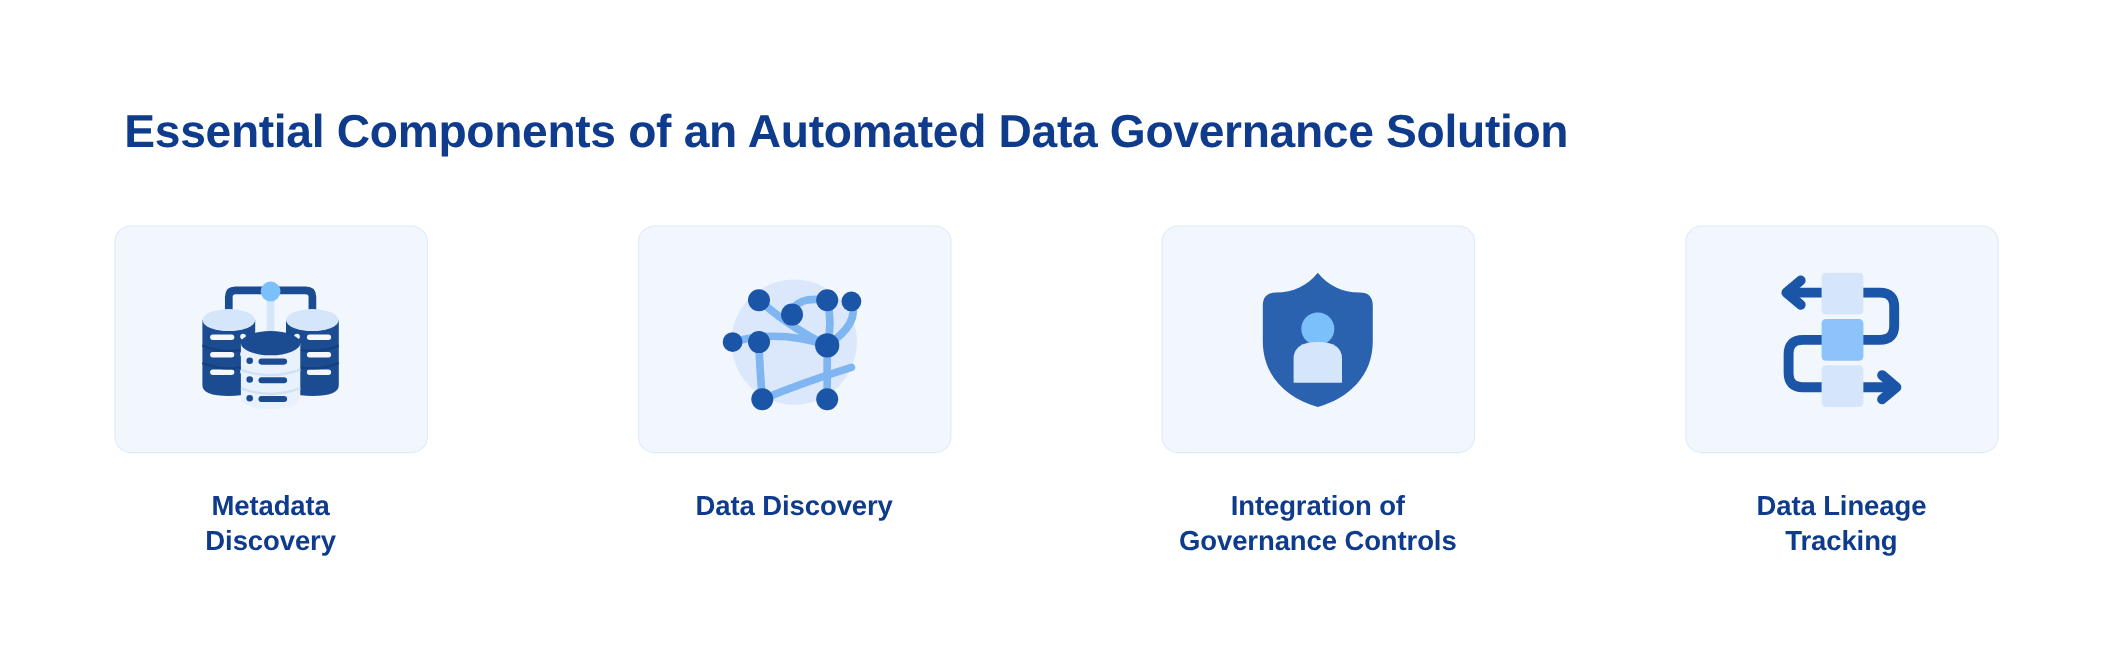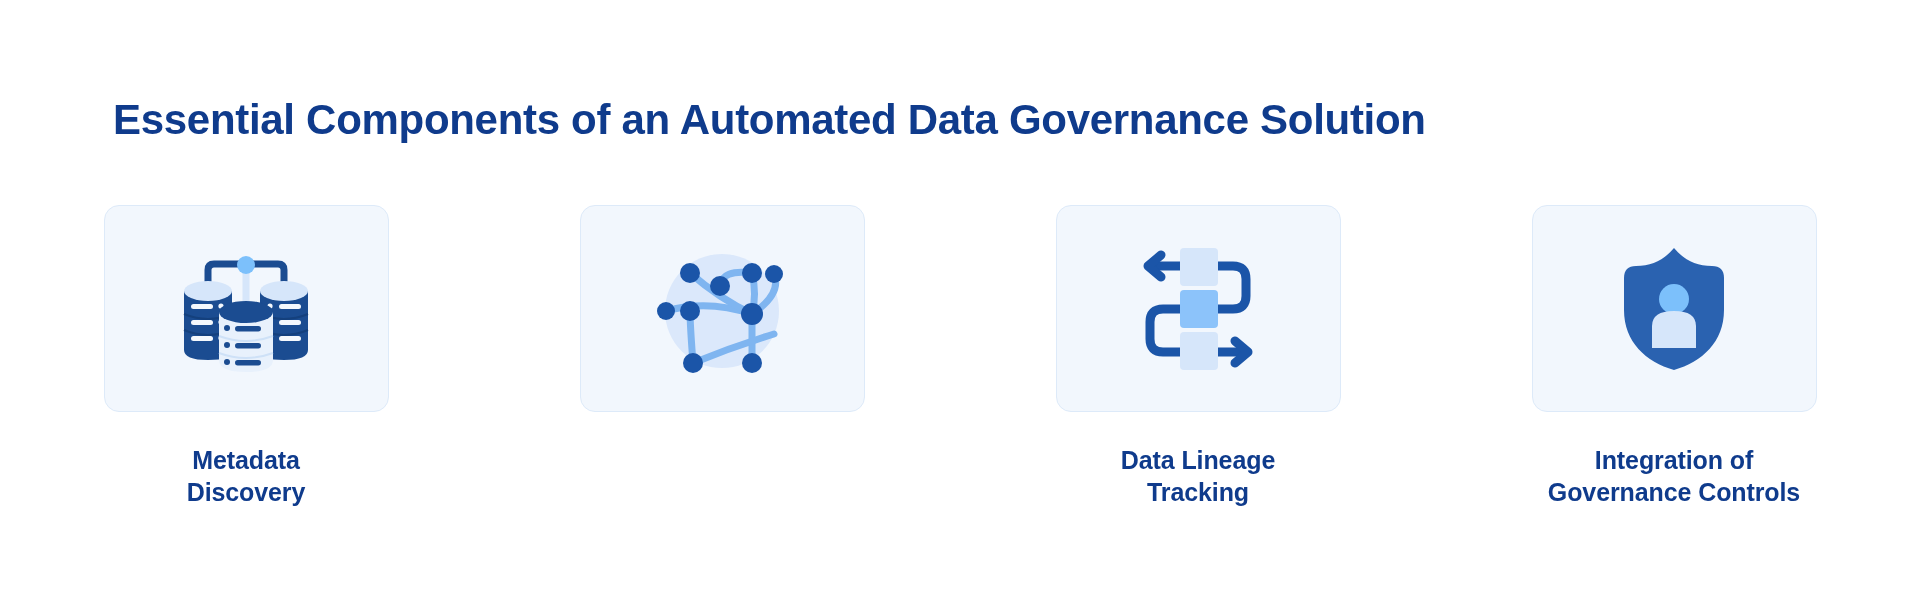--- a/index.html
+++ b/index.html
@@ -188,46 +188,22 @@
               <circle cx="68" cy="47" r="10"></circle>
               <circle cx="14" cy="72" r="9"></circle>
               <circle cx="38" cy="72" r="10"></circle>
               <circle cx="100" cy="75" r="11"></circle>
               <circle cx="41" cy="124" r="10"></circle>
               <circle cx="100" cy="124" r="10"></circle>
             </g>
           </svg>
         </span>
       </div>
-    </div>
-
-    <div class="component">
-      <div class="icon-card">
-        <span>
-          <svg width="140" height="130" viewBox="0 0 140 130">
-
-            <path d="M72 22 L105 22 Q118 22 118 35 L118 52 Q118 65 105 65 L72 65" fill="none" stroke="#1B55A8" stroke-width="9" stroke-linecap="round" stroke-linejoin="round"></path>
-
-            <path d="M68 65 L35 65 Q22 65 22 78 L22 95 Q22 108 35 108 L68 108" fill="none" stroke="#1B55A8" stroke-width="9" stroke-linecap="round" stroke-linejoin="round"></path>
-
-            <path d="M68 22 L22 22" fill="none" stroke="#1B55A8" stroke-width="9" stroke-linecap="round"></path>
-            <path d="M33 11 L20 22 L33 33" fill="none" stroke="#1B55A8" stroke-width="9" stroke-linecap="round" stroke-linejoin="round"></path>
-
-            <path d="M72 108 L118 108" fill="none" stroke="#1B55A8" stroke-width="9" stroke-linecap="round"></path>
-            <path d="M107 97 L120 108 L107 119" fill="none" stroke="#1B55A8" stroke-width="9" stroke-linecap="round" stroke-linejoin="round"></path>
-
-            <rect x="52" y="4" width="38" height="38" rx="4" fill="#D6E6FA"></rect>
-            <rect x="52" y="46" width="38" height="38" rx="4" fill="#8CC3FA"></rect>
-            <rect x="52" y="88" width="38" height="38" rx="4" fill="#D6E6FA"></rect>
-          </svg>
-        </span>
-      </div>
-      <div class="component-label">
-        <span>Data Lineage</span><br>
-        <span>Tracking</span>
+      <div class="component-label">
+        <span>Data Discovery</span>
       </div>
     </div>
 
     <div class="component">
       <div class="icon-card">
         <span>
           <svg width="112" height="126" viewBox="0 0 112 126">
             <path d="M56 2
                      C 66 14, 78 20, 94 20
                      C 102 20, 106 24, 106 32
@@ -241,14 +217,41 @@
             <path d="M34 102 L34 80 Q34 65 56 65 Q78 65 78 80 L78 102 Z" fill="#D6E6FA"></path>
           </svg>
         </span>
       </div>
       <div class="component-label">
         <span>Integration of</span><br>
         <span>Governance Controls</span>
       </div>
     </div>
 
+    <div class="component">
+      <div class="icon-card">
+        <span>
+          <svg width="140" height="130" viewBox="0 0 140 130">
+
+            <path d="M72 22 L105 22 Q118 22 118 35 L118 52 Q118 65 105 65 L72 65" fill="none" stroke="#1B55A8" stroke-width="9" stroke-linecap="round" stroke-linejoin="round"></path>
+
+            <path d="M68 65 L35 65 Q22 65 22 78 L22 95 Q22 108 35 108 L68 108" fill="none" stroke="#1B55A8" stroke-width="9" stroke-linecap="round" stroke-linejoin="round"></path>
+
+            <path d="M68 22 L22 22" fill="none" stroke="#1B55A8" stroke-width="9" stroke-linecap="round"></path>
+            <path d="M33 11 L20 22 L33 33" fill="none" stroke="#1B55A8" stroke-width="9" stroke-linecap="round" stroke-linejoin="round"></path>
+
+            <path d="M72 108 L118 108" fill="none" stroke="#1B55A8" stroke-width="9" stroke-linecap="round"></path>
+            <path d="M107 97 L120 108 L107 119" fill="none" stroke="#1B55A8" stroke-width="9" stroke-linecap="round" stroke-linejoin="round"></path>
+
+            <rect x="52" y="4" width="38" height="38" rx="4" fill="#D6E6FA"></rect>
+            <rect x="52" y="46" width="38" height="38" rx="4" fill="#8CC3FA"></rect>
+            <rect x="52" y="88" width="38" height="38" rx="4" fill="#D6E6FA"></rect>
+          </svg>
+        </span>
+      </div>
+      <div class="component-label">
+        <span>Data Lineage</span><br>
+        <span>Tracking</span>
+      </div>
+    </div>
+
   </div>
 </div>
 
 </body></html>

